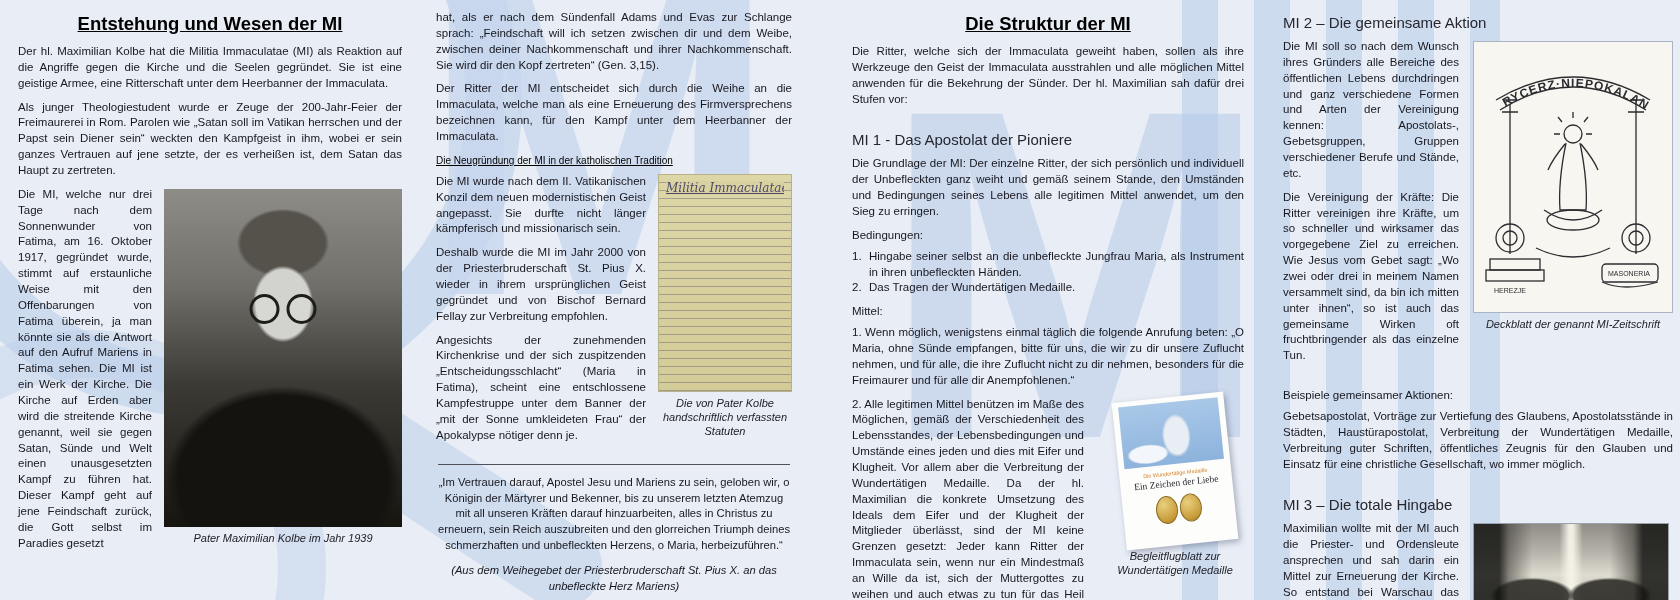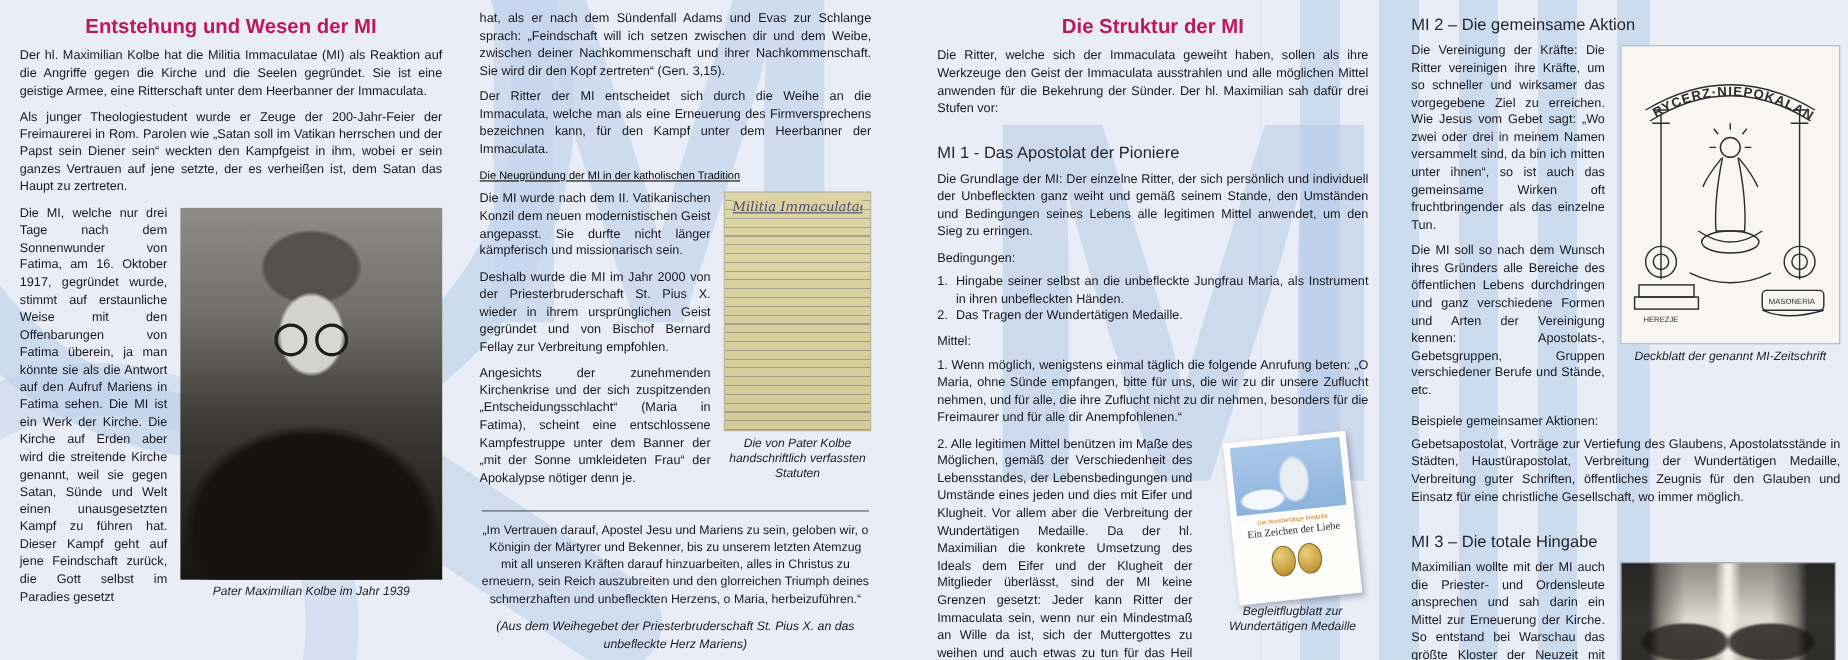--- a/index.html
+++ b/index.html
@@ -23,22 +23,22 @@
     color:rgba(197,213,236,.8); line-height:1;}
   .wm .stripes{position:absolute; left:1146px; top:0; width:354px; height:600px;
     background:repeating-linear-gradient(90deg, rgba(180,203,232,0) 0 36px,
       rgba(180,203,232,.55) 36px 72px);}
   
   .col{position:absolute; top:0; z-index:1;}
   .c1{left:18px;  width:384px;}
   .c2{left:436px; width:356px;}
   .c3{left:852px; width:392px;}
   .c4{left:1283px;width:390px;}
-  h1.blue{font-size:18.5px; font-weight:bold; color:#be185d; text-align:center;
-    margin:13px 0 9px;}
+  h1.blue{font-size:18.5px; font-weight:bold; color:#000000; text-align:center;
+    margin:13px 0 9px;text-decoration:underline;}
   h2.sub{font-size:10px; font-weight:400; color:#000000; margin:10px 0 8px;
     white-space:nowrap;text-decoration:underline;}
   h2.sub2{font-size:15px; font-weight:400; color:#26262e; margin:24px 0 8px;}
   p{font-size:11.5px; line-height:1.38; text-align:justify; margin:0 0 8px;}
   .caption{font-style:italic; font-size:11px; line-height:1.3; text-align:center;
     color:#1c1c24; margin-top:4px;}
   .row{display:flex; gap:12px; align-items:flex-start;}
   .grow{flex:1;}
   .label{font-size:11.5px; margin:0 0 5px;}
   ol.cond{margin:0 0 8px; padding:0; list-style:none; font-size:11.5px; line-height:1.38;}
@@ -90,21 +90,21 @@
   .church{width:196px; flex:none;}
   .church .cphoto{width:196px; height:94px;
     background:
       linear-gradient(90deg, rgba(20,20,18,.85) 0 13%, rgba(60,58,52,.55) 18%, rgba(0,0,0,0) 30%),
       linear-gradient(-90deg, rgba(20,20,18,.85) 0 13%, rgba(60,58,52,.55) 18%, rgba(0,0,0,0) 30%),
       radial-gradient(ellipse 60px 26px at 30% 78%, rgba(25,24,20,.8) 0 60%, rgba(0,0,0,0) 70%),
       radial-gradient(ellipse 60px 26px at 70% 78%, rgba(25,24,20,.8) 0 60%, rgba(0,0,0,0) 70%),
       linear-gradient(90deg, rgba(0,0,0,0) 44%, rgba(245,242,232,.95) 49% 51%, rgba(0,0,0,0) 56%),
       linear-gradient(180deg,#8f8d86 0%,#b5b2aa 30%,#dedbd1 55%,#b9b5a8 100%);
     border:1px solid #9aa2b0; box-sizing:border-box;}
-  .mt6{margin-top:4px;} .mt10{margin-top:10px;}
+  .mt6{margin-top:16px;} .mt10{margin-top:10px;}
 </style>
 </head>
 <body>
 
 <div class="page">
 
   <div class="wm">
     <div class="ring1"></div>
     <div class="ring2"></div>
     <div class="band"></div>
@@ -185,22 +185,22 @@
         </div>
         <div class="caption">Begleitflugblatt zur Wundertätigen Medaille</div>
       </figure>
     </div>
   </section>
 
   <section class="col c4">
     <h2 class="sub2" style="margin-top:14px;">MI 2 – Die gemeinsame Aktion</h2>
     <div class="row" style="gap:14px;">
       <div style="width:176px; flex:none;">
+        <p>Die MI soll so nach dem Wunsch ihres Gründers alle Bereiche des öffentlichen Lebens durchdringen und ganz verschiedene Formen und Arten der Vereinigung kennen: Apostolats-, Gebetsgruppen, Gruppen verschiedener Berufe und Stände, etc.</p>
         <p>Die Vereinigung der Kräfte: Die Ritter vereinigen ihre Kräfte, um so schneller und wirksamer das vorgegebene Ziel zu erreichen. Wie Jesus vom Gebet sagt: „Wo zwei oder drei in meinem Namen versammelt sind, da bin ich mitten unter ihnen“, so ist auch das gemeinsame Wirken oft fruchtbringender als das einzelne Tun.</p>
-        <p>Die MI soll so nach dem Wunsch ihres Gründers alle Bereiche des öffentlichen Lebens durchdringen und ganz verschiedene Formen und Arten der Vereinigung kennen: Apostolats-, Gebetsgruppen, Gruppen verschiedener Berufe und Stände, etc.</p>
       </div>
       <figure class="engraving grow" style="margin:2px 0 0;">
         <div class="frame">
           <svg width="198" height="270" viewBox="0 0 198 270">
             <g fill="none" stroke="#2c2c30" stroke-width="1.3">
               <path id="arcBanner" d="M 26,68 Q 99,22 172,68"></path>
               <path d="M 22,58 Q 99,12 176,58"></path>
 
               <path d="M 36,62 L 36,212 M 28,70 L 44,70 M 30,58 L 42,58"></path>
               <path d="M 162,62 L 162,212 M 154,70 L 170,70 M 156,58 L 168,58"></path>

